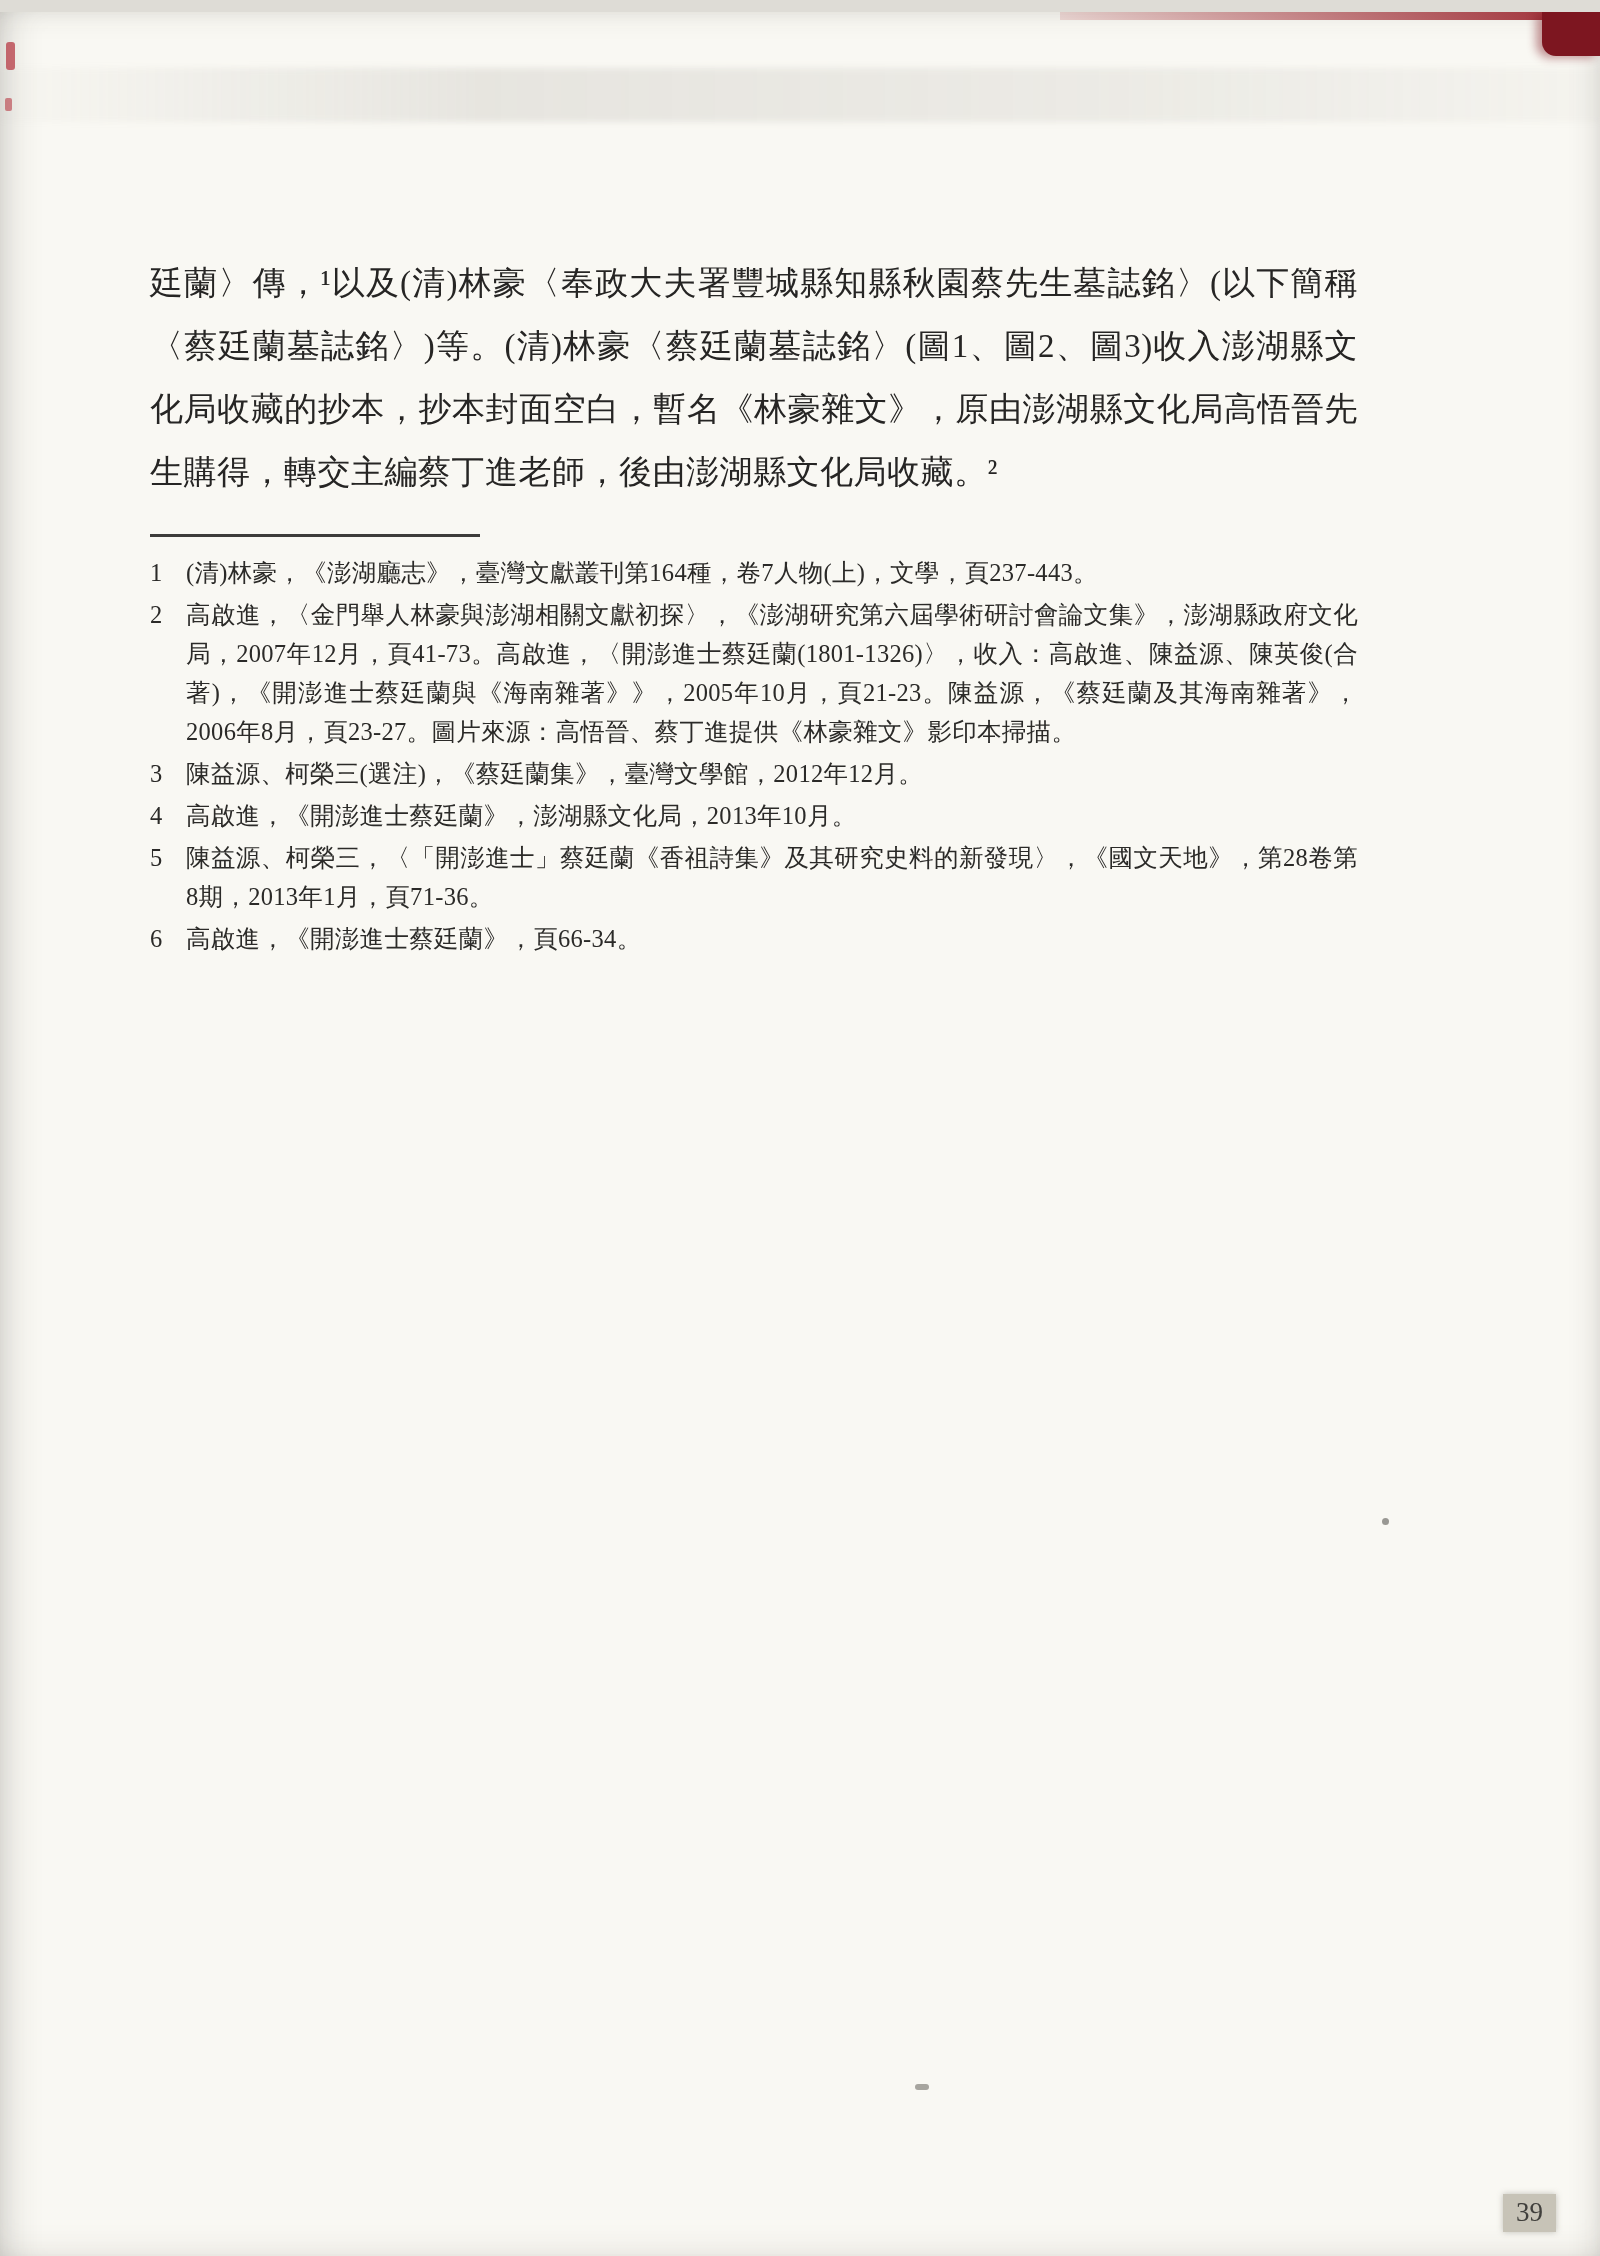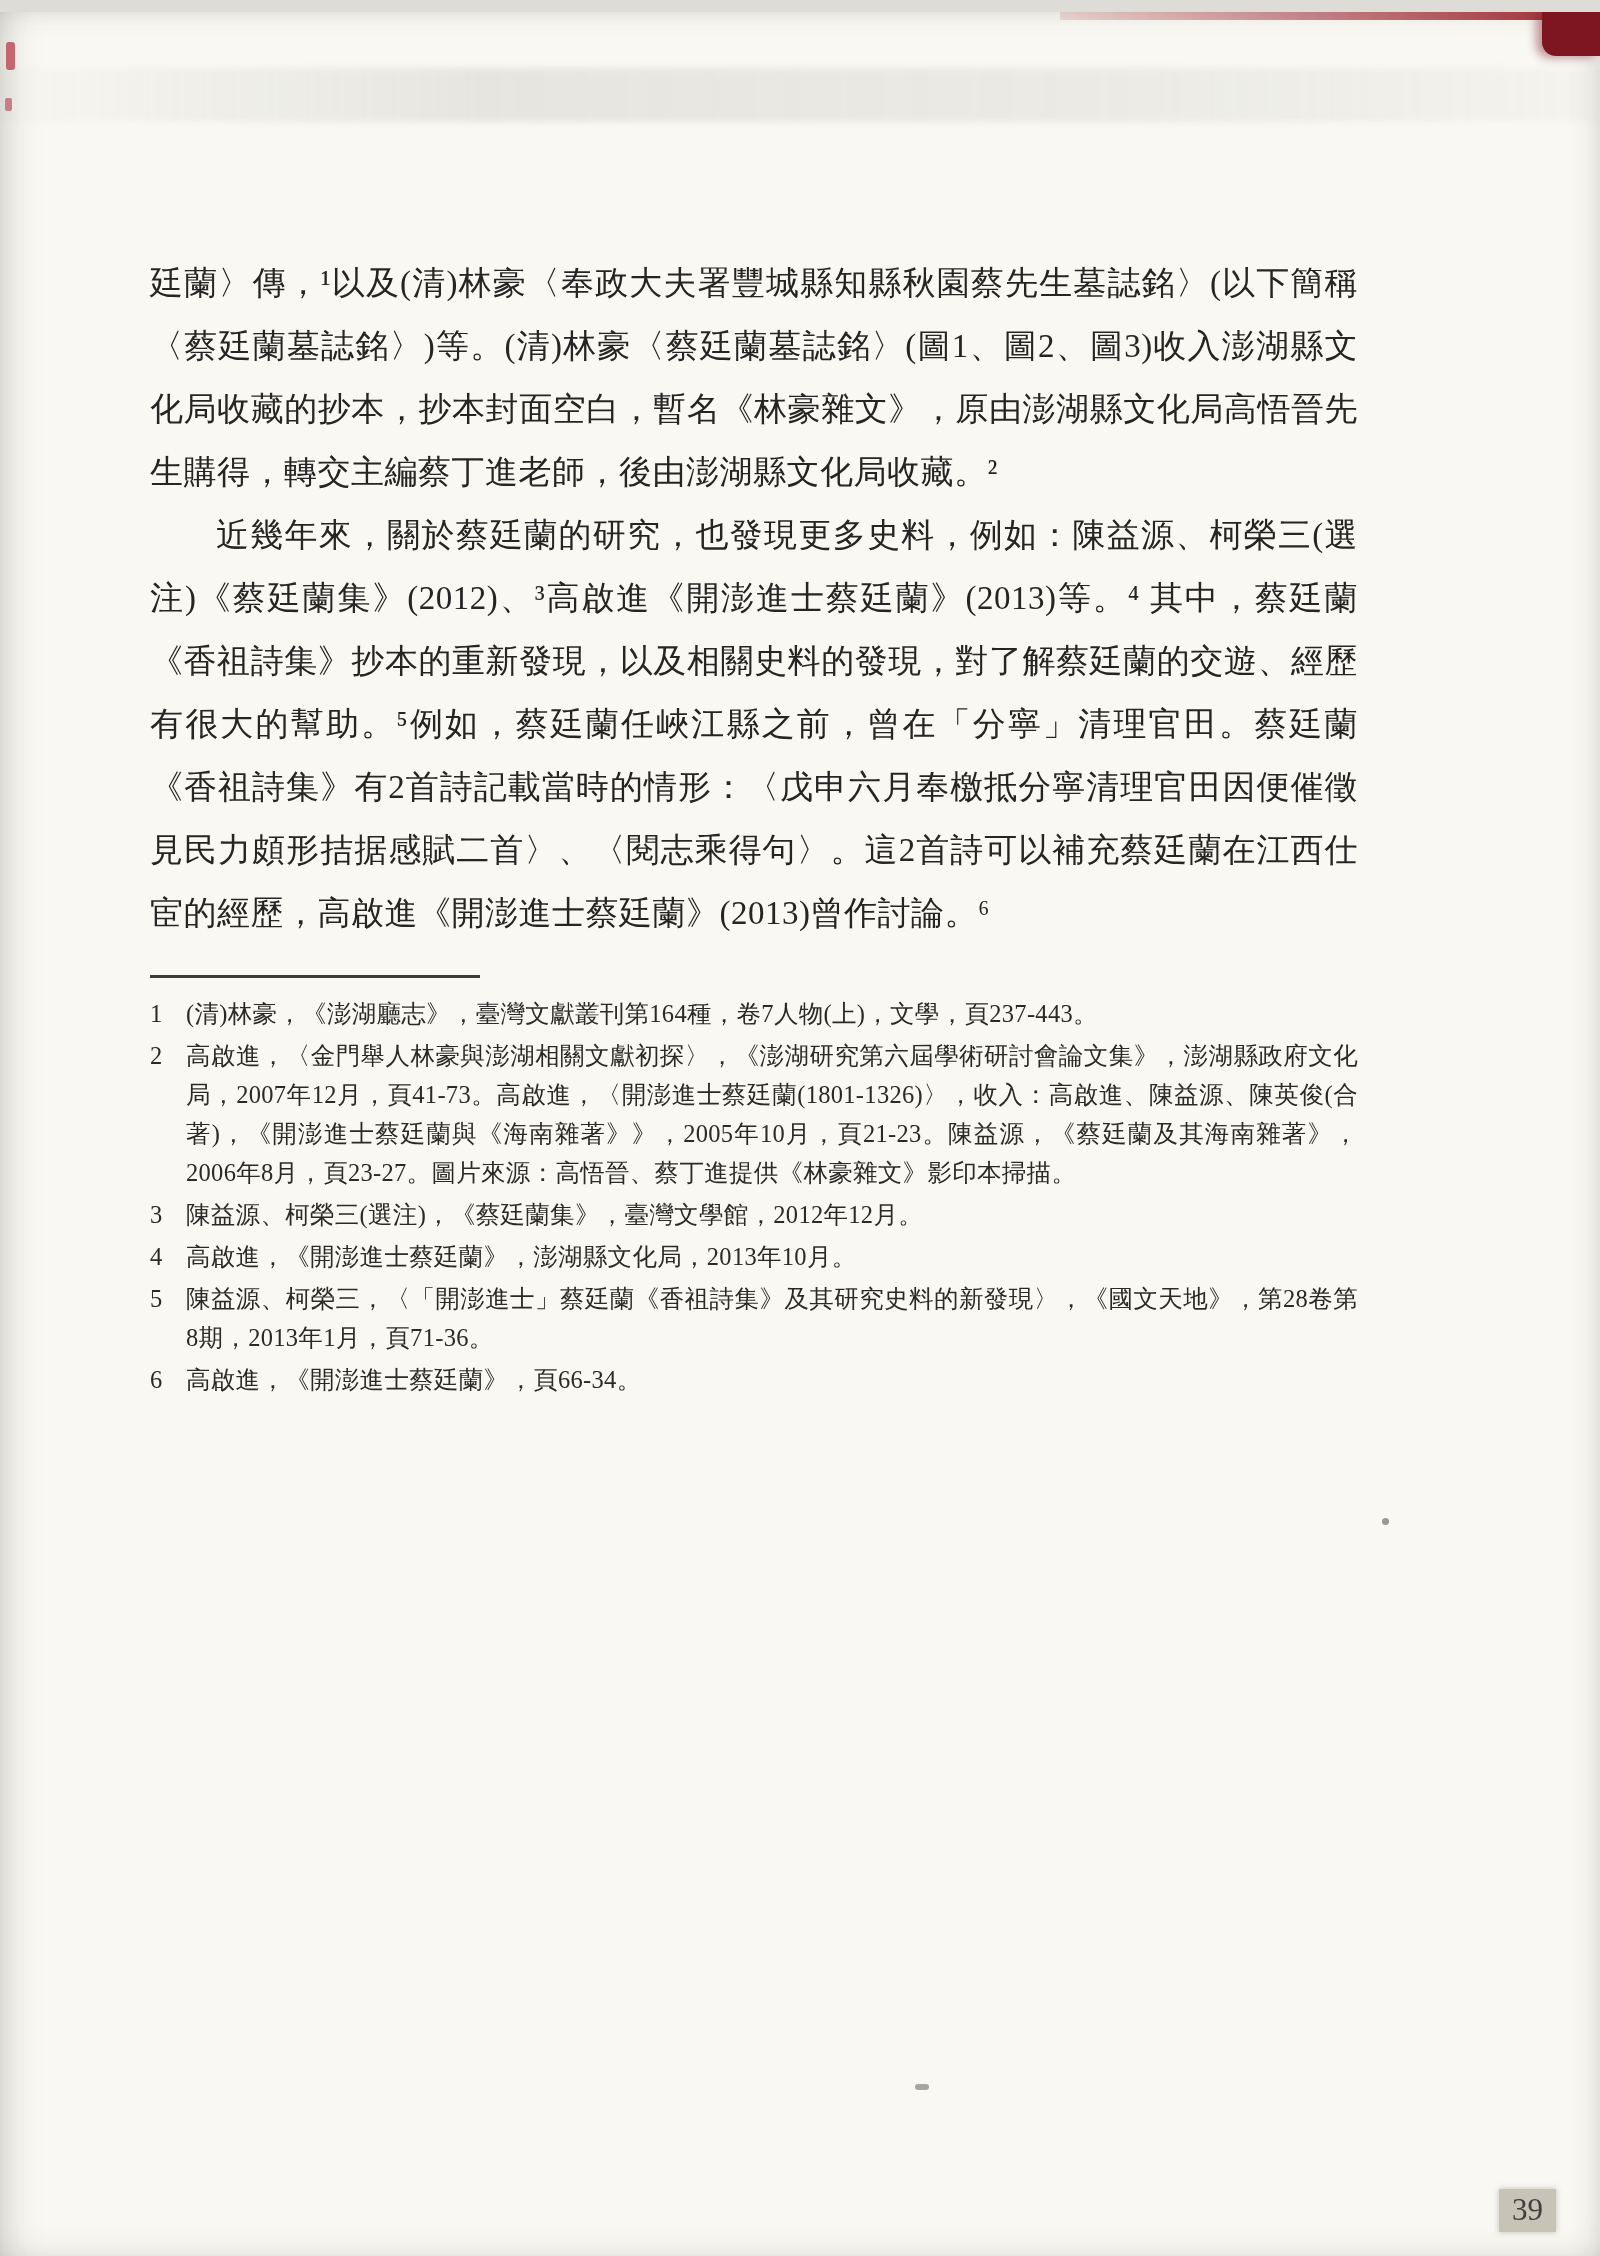--- a/index.html
+++ b/index.html
@@ -93,21 +93,21 @@
   .fn { display: flex; margin-bottom: 3px; }
   .fn-num { flex: 0 0 36px; text-align: left; }
   .fn-text { flex: 1; text-align: justify; }
 
   .page-number {
     position: absolute;
     right: 44px;
     bottom: 36px;
     background: #c7c3b7;
     color: #403f3c;
-    font-size: 31px;
+    font-size: 27px;
     line-height: 1.15;
     padding: 3px 13px 4px;
     box-shadow: 0 0 6px rgba(90,85,75,0.35);
     text-align: center;
   }
 </style>
 </head>
 <body>
 
 <div class="page">
@@ -116,21 +116,20 @@
   <div class="artifact stain-strip"></div>
   <div class="artifact stain-corner"></div>
   <div class="artifact mark-left-1"></div>
   <div class="artifact mark-left-2"></div>
   <div class="artifact speck-1"></div>
   <div class="artifact speck-2"></div>
 
   <div class="content">
 
     <p class="para first">廷蘭〉傳，¹以及(清)林豪〈奉政大夫署豐城縣知縣秋園蔡先生墓誌銘〉(以下簡稱〈蔡廷蘭墓誌銘〉)等。(清)林豪〈蔡廷蘭墓誌銘〉(圖1、圖2、圖3)收入澎湖縣文化局收藏的抄本，抄本封面空白，暫名《林豪雜文》，原由澎湖縣文化局高悟晉先生購得，轉交主編蔡丁進老師，後由澎湖縣文化局收藏。²</p>
-    <p class="para">近幾年來，關於蔡廷蘭的研究，也發現更多史料，例如：陳益源、柯榮三(選注)《蔡廷蘭集》(2012)、³高啟進《開澎進士蔡廷蘭》(2013)等。⁴ 其中，蔡廷蘭《香祖詩集》抄本的重新發現，以及相關史料的發現，對了解蔡廷蘭的交遊、經歷有很大的幫助。⁵例如，蔡廷蘭任峽江縣之前，曾在「分寧」清理官田。蔡廷蘭《香祖詩集》有2首詩記載當時的情形：〈戊申六月奉檄抵分寧清理官田因便催徵見民力頗形拮据感賦二首〉、〈閱志乘得句〉。這2首詩可以補充蔡廷蘭在江西仕宦的經歷，高啟進《開澎進士蔡廷蘭》(2013)曾作討論。⁶</p>
 
     <div class="fn-rule"></div>
 
     <div class="footnotes">
       <div class="fn">
         <span class="fn-num">1</span>
         <span class="fn-text">(清)林豪，《澎湖廳志》，臺灣文獻叢刊第164種，卷7人物(上)，文學，頁237-443。</span>
       </div>
       <div class="fn">
         <span class="fn-num">2</span>

